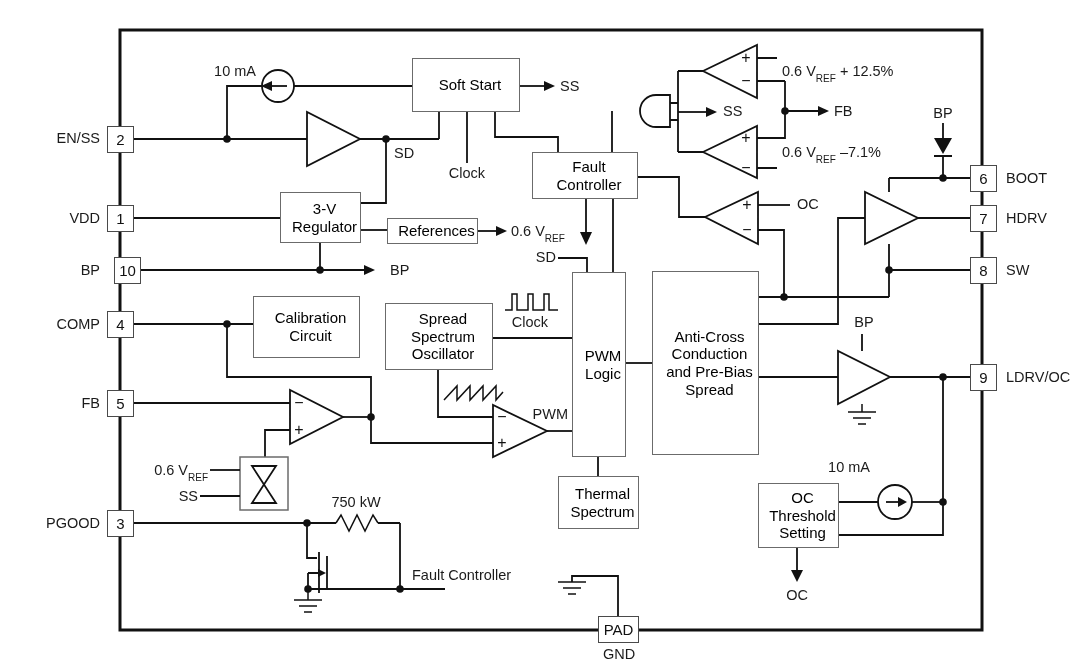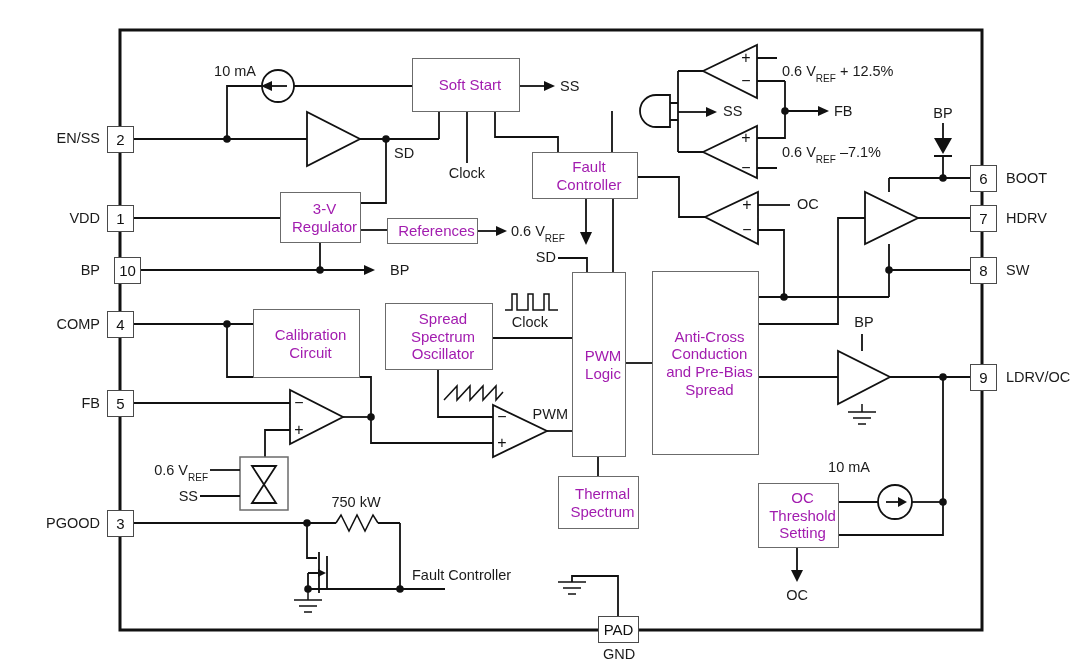--- a/index.html
+++ b/index.html
@@ -1,21 +1,21 @@
 <!DOCTYPE html>
 <html><head>
 <meta charset="utf-8">
 <style>
   html,body{margin:0;padding:0;background:#fff;}
   .stage{position:relative;width:1082px;height:666px;background:#fff;
          font-family:"Liberation Sans",sans-serif;color:#1b1b1b;overflow:hidden;}
   svg.wires{position:absolute;left:0;top:0;}
   .blk{position:absolute;background:#fff;border:1.5px solid #6b6b6b;box-sizing:border-box;
        display:flex;align-items:center;justify-content:center;text-align:center;
-       font-size:15px;line-height:1.18;color:#a21caf;padding-left:8px;}
+       font-size:15px;line-height:1.18;color:#000000;padding-left:8px;}
   .pin{position:absolute;width:27px;height:27px;background:#fff;border:1.6px solid #4a4a4a;
        box-sizing:border-box;display:flex;align-items:center;justify-content:center;
        font-size:15px;color:#111;}
   .lbl{position:absolute;font-size:14.5px;white-space:nowrap;color:#1b1b1b;line-height:17px;}
   .ctr{text-align:center;}
   .rt{text-align:right;}
   .lbl sub{font-size:10px;position:relative;top:2px;}
   .sgn{position:absolute;width:16px;height:16px;font-size:16px;line-height:15px;
        text-align:center;color:#111;}
 </style>
@@ -144,21 +144,21 @@
         <circle cx="307" cy="523" r="3.8"></circle>
       <circle cx="400" cy="589" r="3.8"></circle>
         <circle cx="308" cy="589" r="3.8"></circle>
     </g>
   </svg>
 
   <div class="blk" style="left:412px;top:58px;width:108px;height:54px">Soft Start</div>
   <div class="blk" style="left:532px;top:152px;width:106px;height:47px">Fault Controller</div>
   <div class="blk" style="left:280px;top:192px;width:81px;height:51px">3-V Regulator</div>
   <div class="blk" style="left:387px;top:218px;width:91px;height:26px">References</div>
-  <div class="blk" style="left:253px;top:309px;width:107px;height:69px">Calibration Circuit</div>
+  <div class="blk" style="left:253px;top:296px;width:107px;height:62px">Calibration Circuit</div>
   <div class="blk" style="left:385px;top:303px;width:108px;height:67px">Spread Spectrum Oscillator</div>
   <div class="blk" style="left:572px;top:272px;width:54px;height:185px">PWM Logic</div>
   <div class="blk" style="left:652px;top:271px;width:107px;height:184px">Anti-Cross Conduction and Pre-Bias Spread</div>
   <div class="blk" style="left:558px;top:476px;width:81px;height:53px">Thermal Spectrum</div>
   <div class="blk" style="left:758px;top:483px;width:81px;height:65px">OC Threshold Setting</div>
 
   <div class="pin" style="left:107px;top:126px">
       <span>2</span>
     </div>
   <div class="pin" style="left:107px;top:205px">

